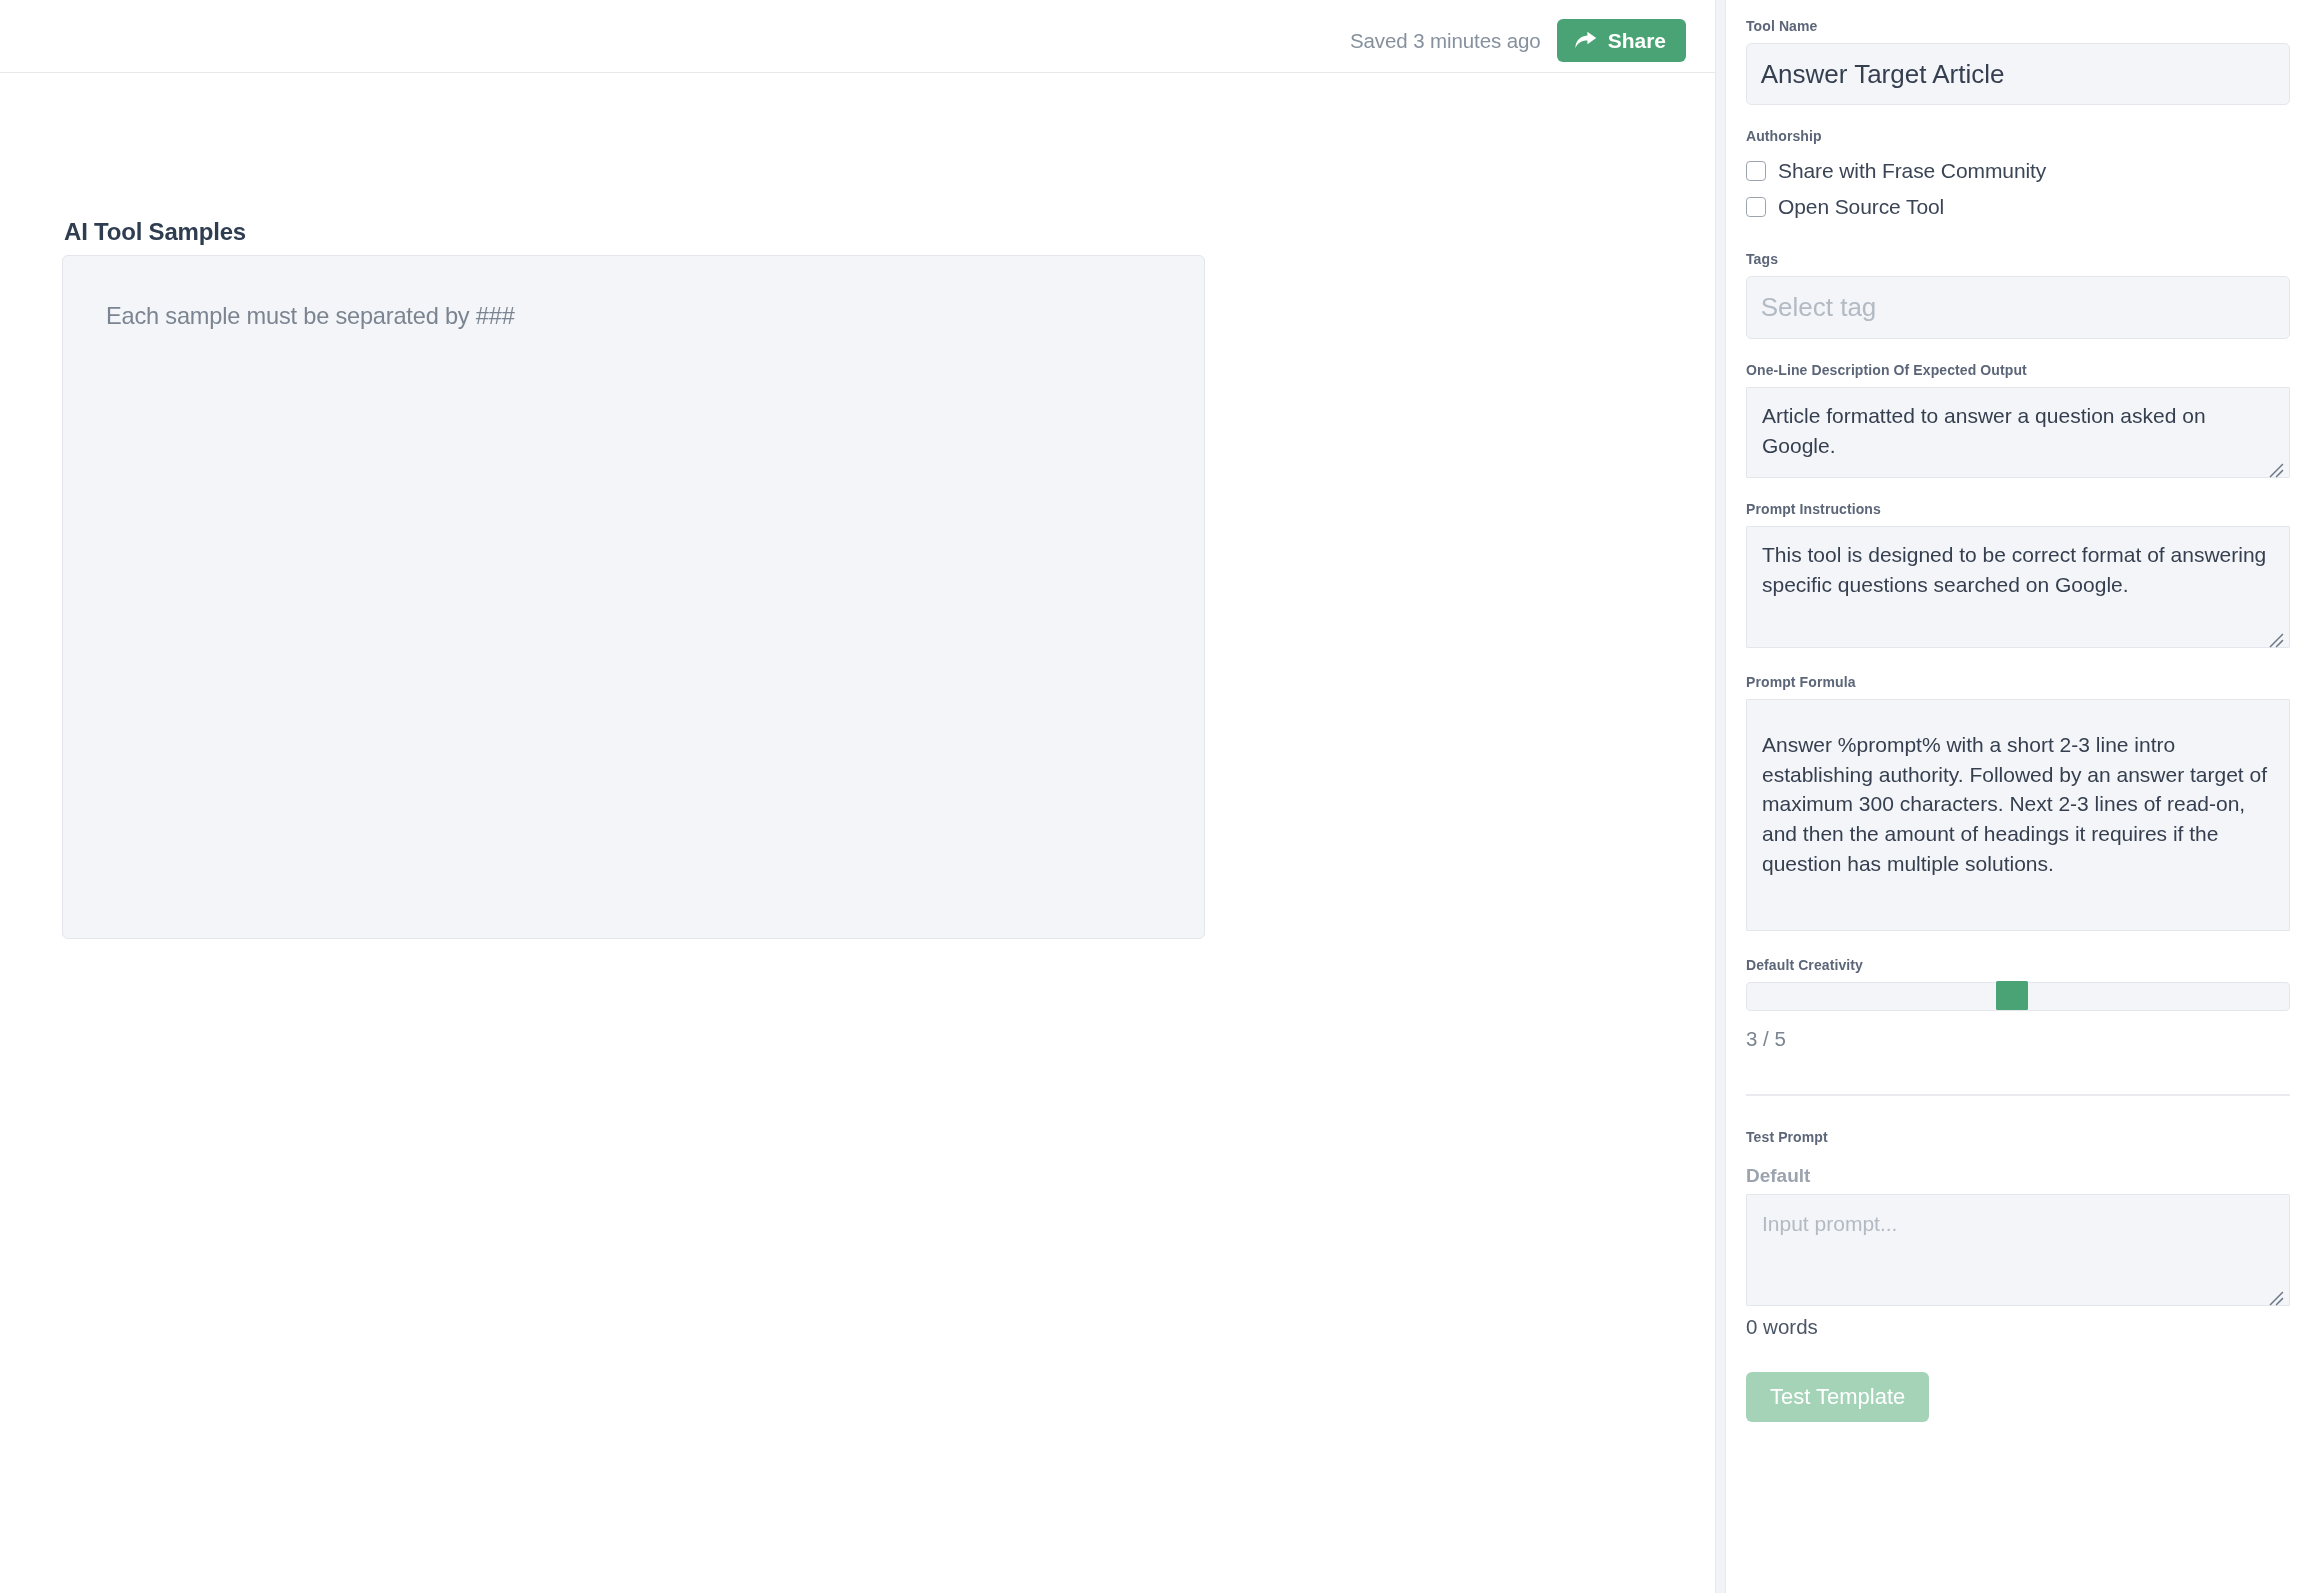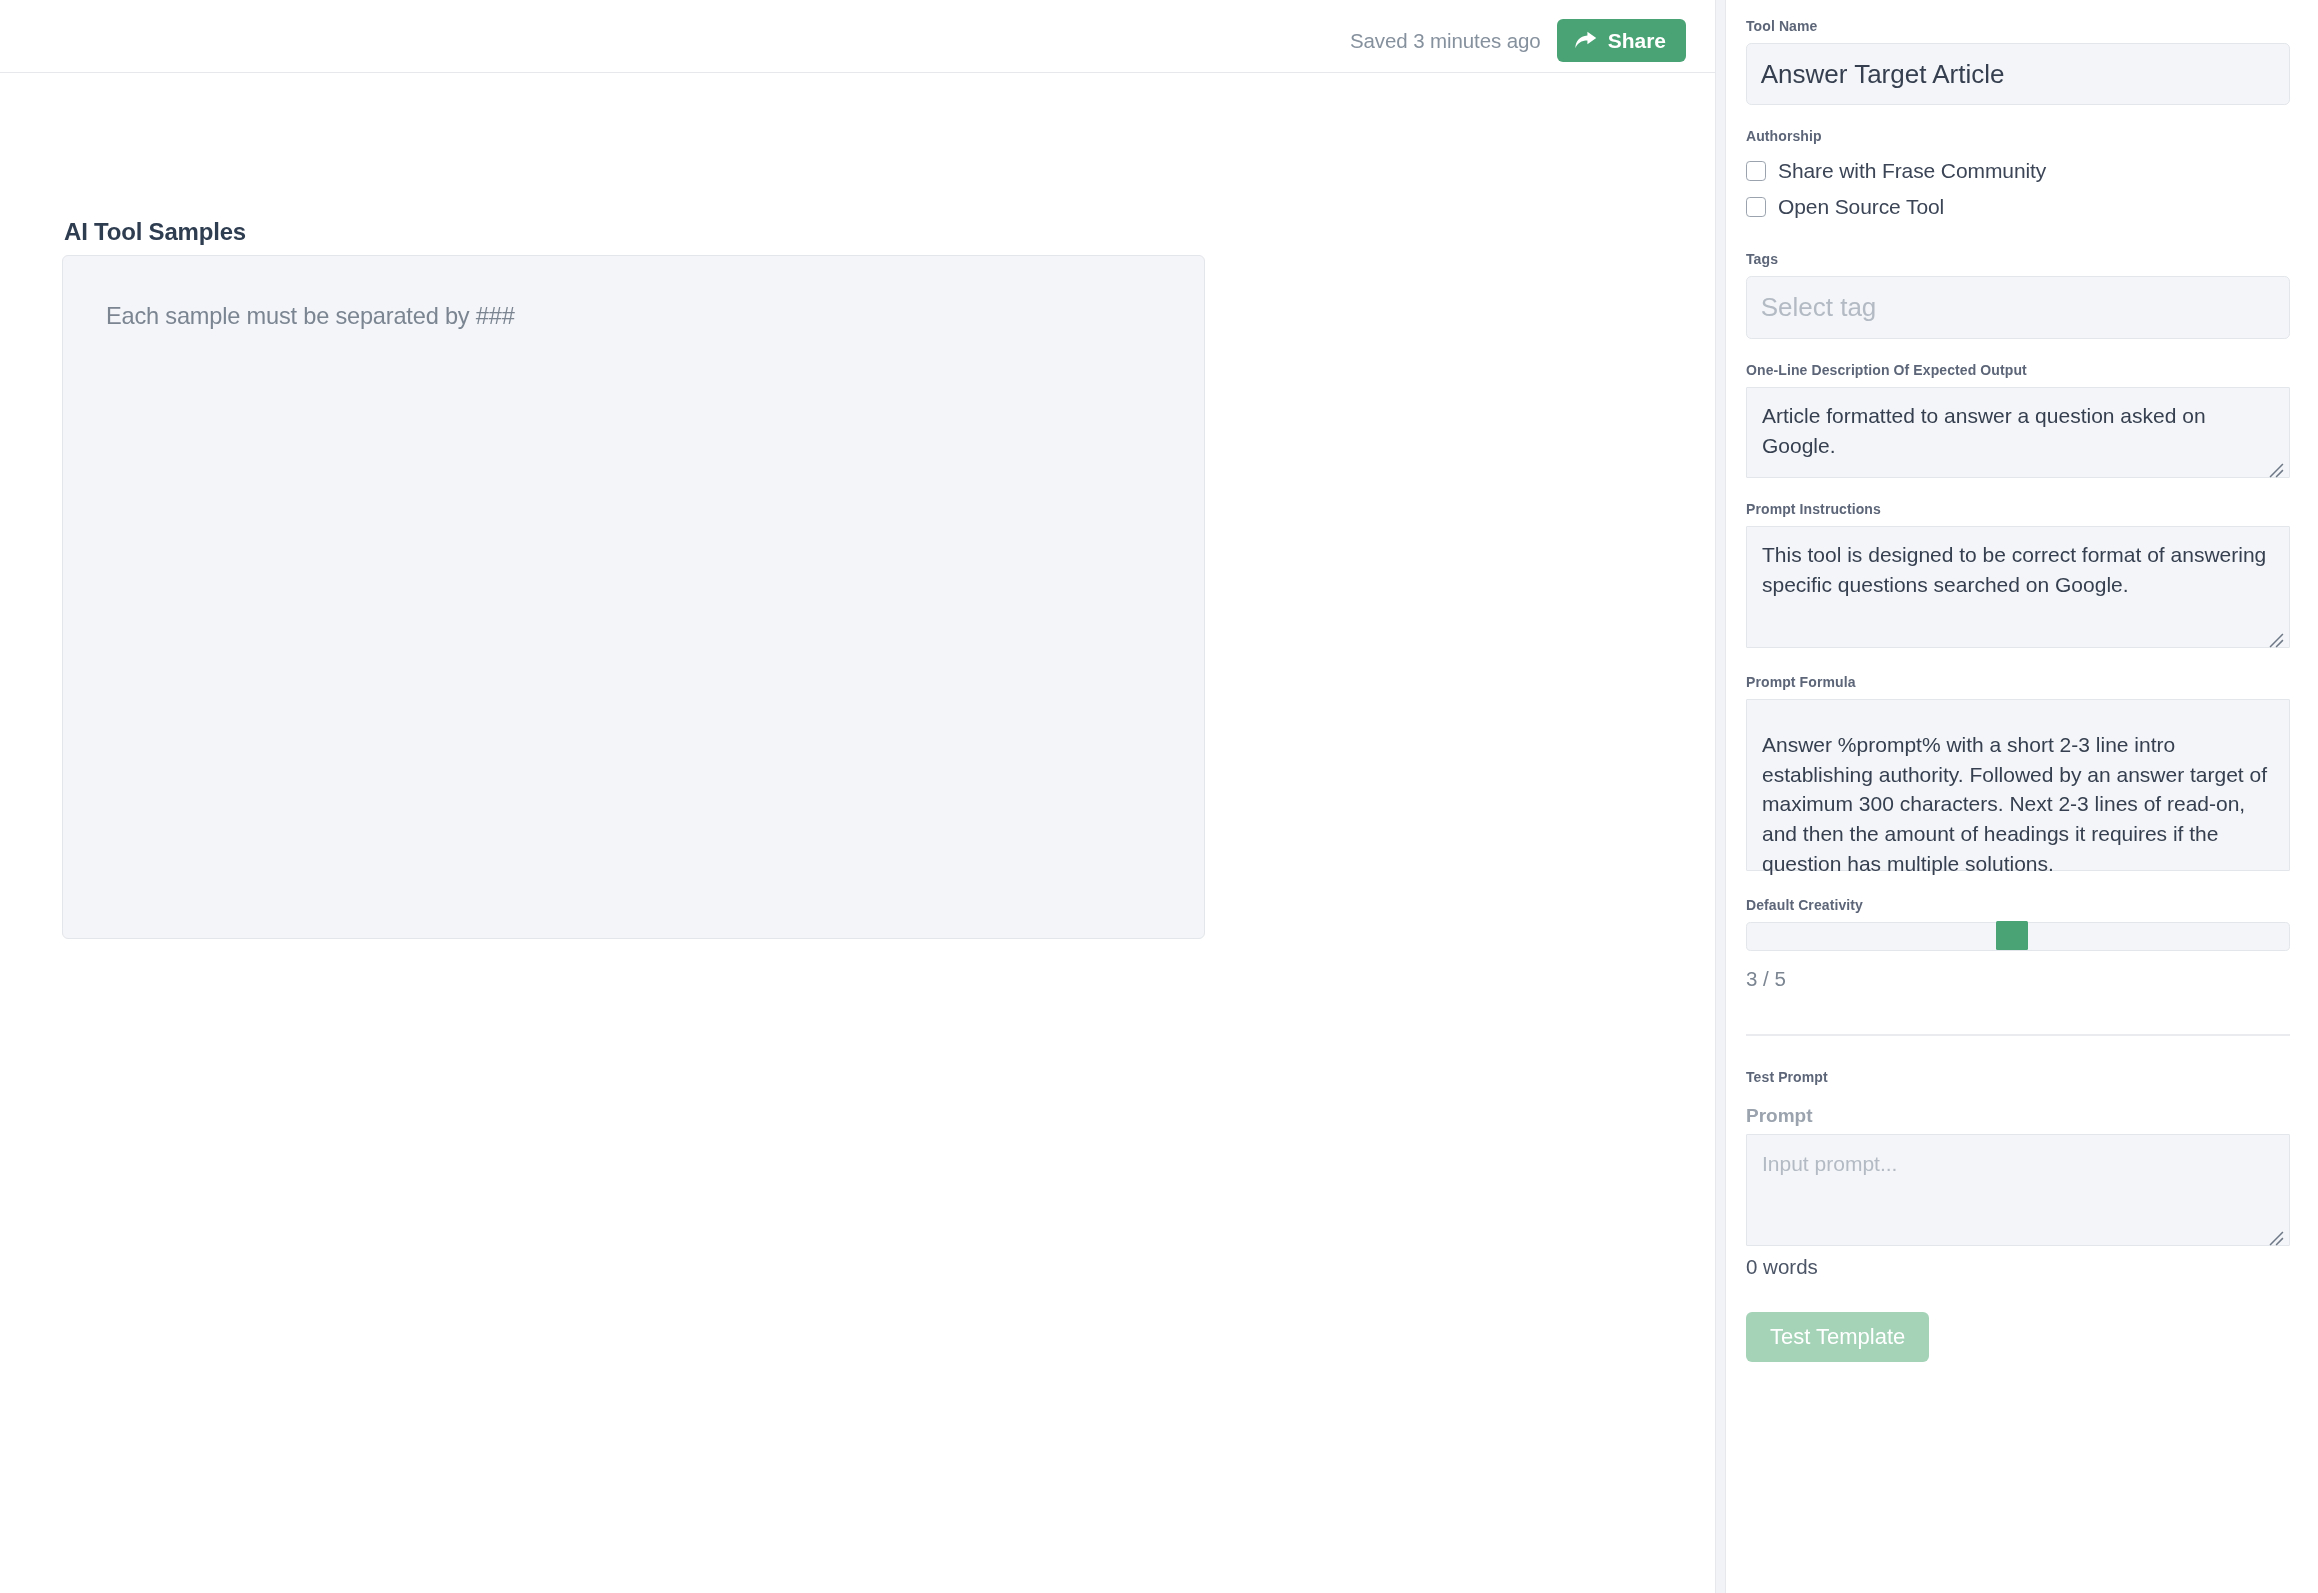--- a/index.html
+++ b/index.html
@@ -342,21 +342,21 @@
             <line x1="21" y1="12" x2="12" y2="21" stroke="#6e7886" stroke-width="2"></line>
           </svg>
         </span>
       </div>
     </div>
 
     <div class="spacer-34"></div>
 
     <div class="field">
       <span class="field-label">Prompt Formula</span>
-      <div class="text-area" style="height:172px; padding-top:30px;">
+      <div class="text-area" style="height:232px; padding-top:30px;">
         <span>Answer %prompt% with a short 2-3 line intro establishing authority. Followed by an answer target of maximum 300 characters. Next 2-3 lines of read-on, and then the amount of headings it requires if the question has multiple solutions.</span>
       </div>
     </div>
 
     <div class="spacer-34"></div>
 
     <div class="field">
       <span class="field-label">Default Creativity</span>
       <div class="slider-track">
         <div class="slider-thumb" id="creativity-thumb" style="left: 46%;"></div>
@@ -364,21 +364,21 @@
       <span class="slider-value">3 / 5</span>
     </div>
 
     <div class="spacer-56"></div>
     <hr class="hr">
     <div class="spacer-44"></div>
 
     <div class="field">
       <span class="field-label">Test Prompt</span>
       <div class="spacer-14"></div>
-      <span class="sub-label">Prompt</span>
+      <span class="sub-label">Default</span>
       <div class="text-area placeholder-area" style="height:112px;">
         <span>Input prompt...</span>
         <span class="resize-grip">
           <svg width="16.7" height="16.7" viewBox="0 0 22 22">
             <line x1="21" y1="4" x2="4" y2="21" stroke="#6e7886" stroke-width="2"></line>
             <line x1="21" y1="12" x2="12" y2="21" stroke="#6e7886" stroke-width="2"></line>
           </svg>
         </span>
       </div>
       <span class="word-count">0 words</span>

